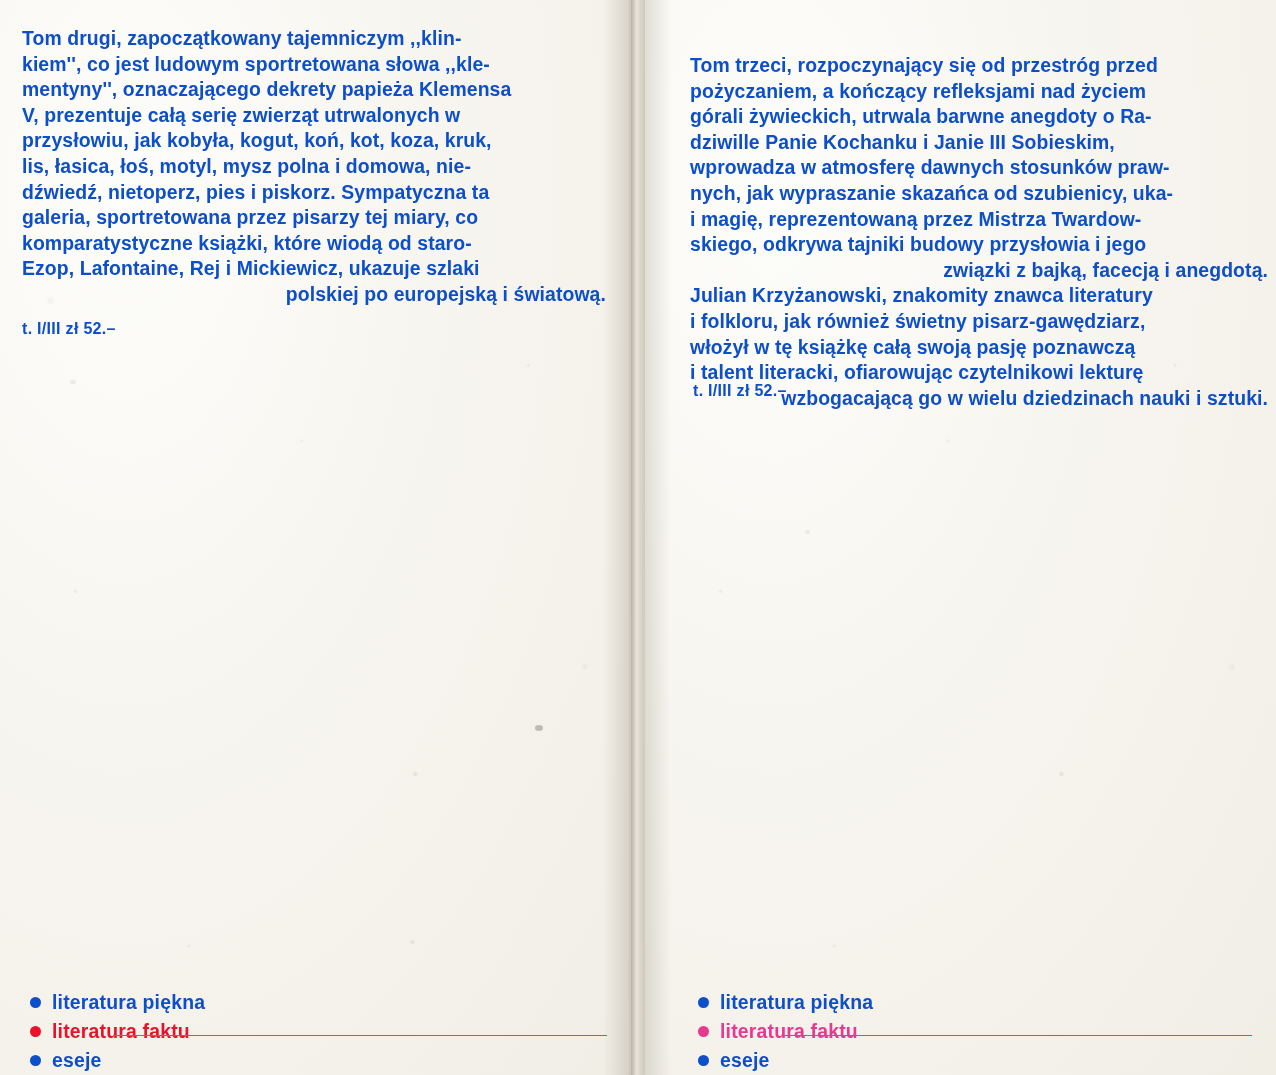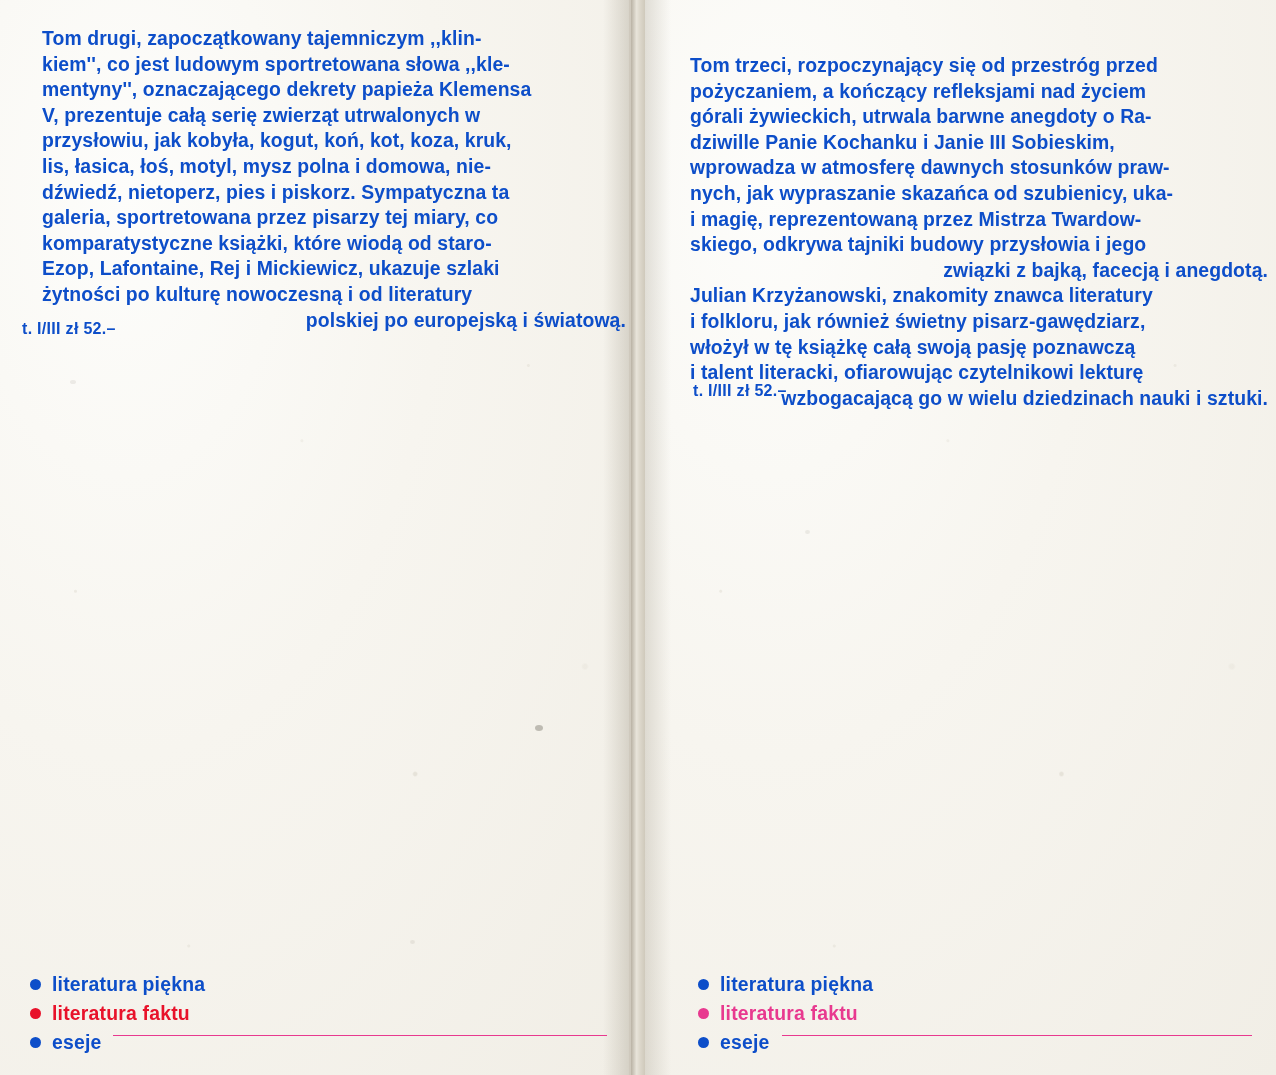--- a/index.html
+++ b/index.html
@@ -76,21 +76,20 @@
     font-weight: bold;
     font-size: 19.4px;
     line-height: 25.6px;
     text-align: justify;
     letter-spacing: 0.1px;
   }
   .page-left .blurb {
     left: 22px;
     top: 26px;
     width: 584px;
-    margin-left: 20px;
   }
   .page-right .blurb {
     left: 45px;
     top: 26px;
     width: 578px;
     margin-top: 27px;
   }
   .blurb p {
     margin: 0;
     text-align: justify;
@@ -105,21 +104,21 @@
     font-size: 16px;
     letter-spacing: 0.3px;
   }
   .page-left .price { left: 22px; top: 320px; }
   .page-right .price { left: 693px; top: 382px; }
   
   .page-right .price { left: 48px; top: 382px; }
 
   .categories {
     position: absolute;
-    bottom: 18px;
+    bottom: 0;
   }
   .page-left .categories { left: 30px; }
   .page-right .categories { left: 698px; }
   .page-right .categories { left: 53px; }
 
   .cat-row {
     display: flex;
     align-items: center;
     height: 29px;
     white-space: nowrap;
@@ -180,21 +179,20 @@
         <p>Tom drugi, zapoczątkowany tajemniczym ,,klin-</p>
         <p>kiem'', co jest ludowym sportretowana słowa ,,kle-</p>
         <p>mentyny'', oznaczającego dekrety papieża Klemensa</p>
         <p>V, prezentuje całą serię zwierząt utrwalonych w</p>
         <p>przysłowiu, jak kobyła, kogut, koń, kot, koza, kruk,</p>
         <p>lis, łasica, łoś, motyl, mysz polna i domowa, nie-</p>
         <p>dźwiedź, nietoperz, pies i piskorz. Sympatyczna ta</p>
         <p>galeria, sportretowana przez pisarzy tej miary, co</p>
         <p>komparatystyczne książki, które wiodą od staro-</p>
         <p>Ezop, Lafontaine, Rej i Mickiewicz, ukazuje szlaki</p>
-        <p>żytności po kulturę nowoczesną i od literatury</p>
         <p class="last-line">polskiej po europejską i światową.</p>
       </div>
 
     <div class="price">t. I/III zł 52.–</div>
 
     <div class="categories" id="left-cats">
         <div class="cat-row">
           <span class="bullet" style="background: rgb(13, 78, 201);"></span>
           <span class="cat-label" style="color: rgb(13, 78, 201);">literatura piękna</span>
         </div>

